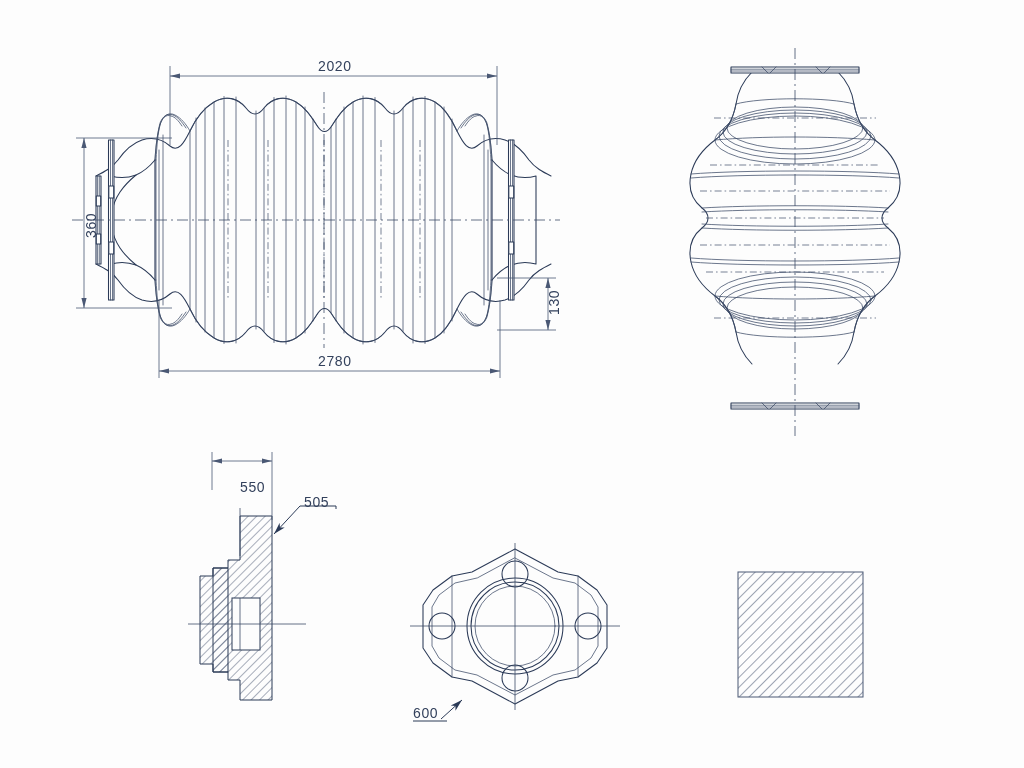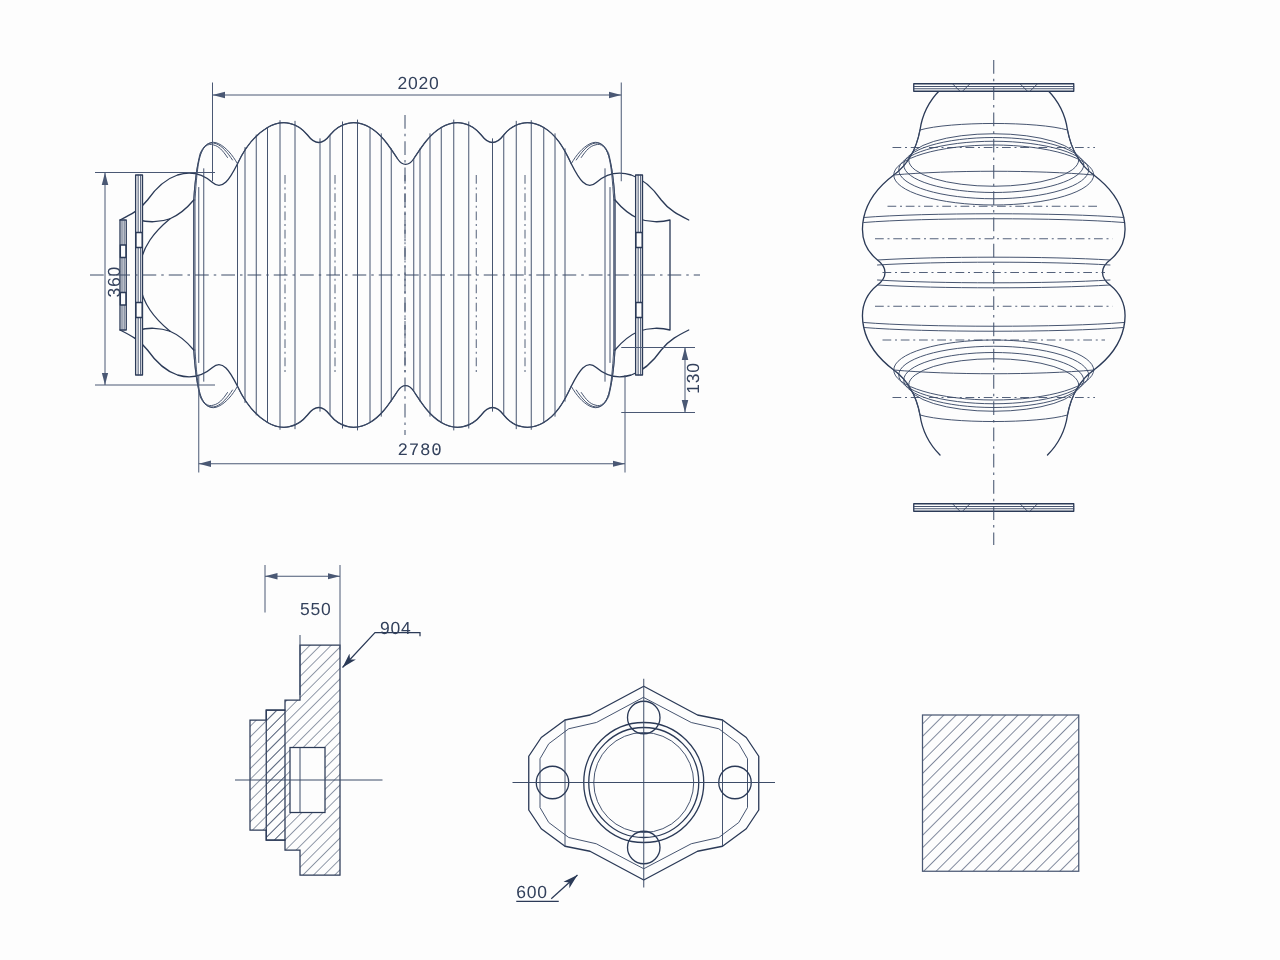--- a/index.html
+++ b/index.html
@@ -435,23 +435,23 @@
     <g>
       <rect class="hatchrect" x="738" y="572" width="125" height="125"></rect>
     </g>
 
   </svg>
 
   <div class="dimtext" style="left:318px; top:58px;">2020</div>
 
   <div class="dimtext vert" style="left:83px; top:238px; transform:rotate(-90deg);">360</div>
 
-  <div class="dimtext" style="left:318px; top:353px;font-family:Liberation Mono, monospace;">2780</div>
+  <div class="dimtext" style="left:318px; top:353px;">2780</div>
 
   <div class="dimtext vert" style="left:546px; top:315px; transform:rotate(-90deg);">130</div>
 
   <div class="dimtext" style="left:240px; top:442px;margin-top:37px;">550</div>
 
-  <div class="dimtext" style="left:304px; top:494px;">904</div>
+  <div class="dimtext" style="left:304px; top:494px;">505</div>
 
   <div class="dimtext" style="left:413px; top:705px;">600</div>
 
 </div>
 
 </body></html>

